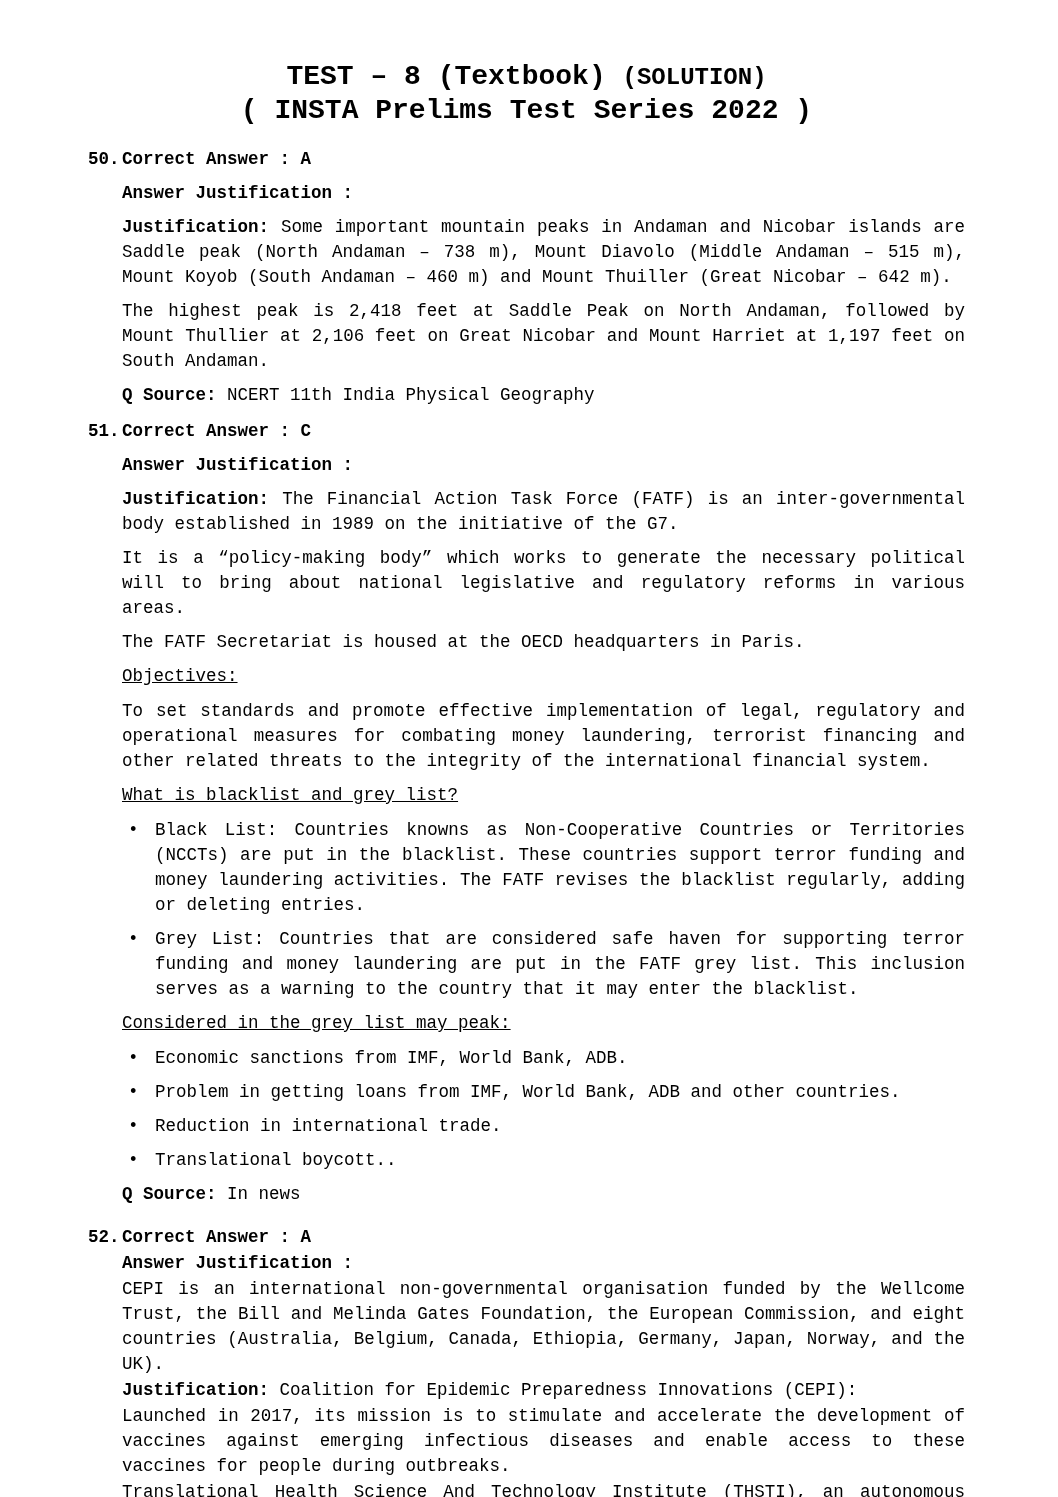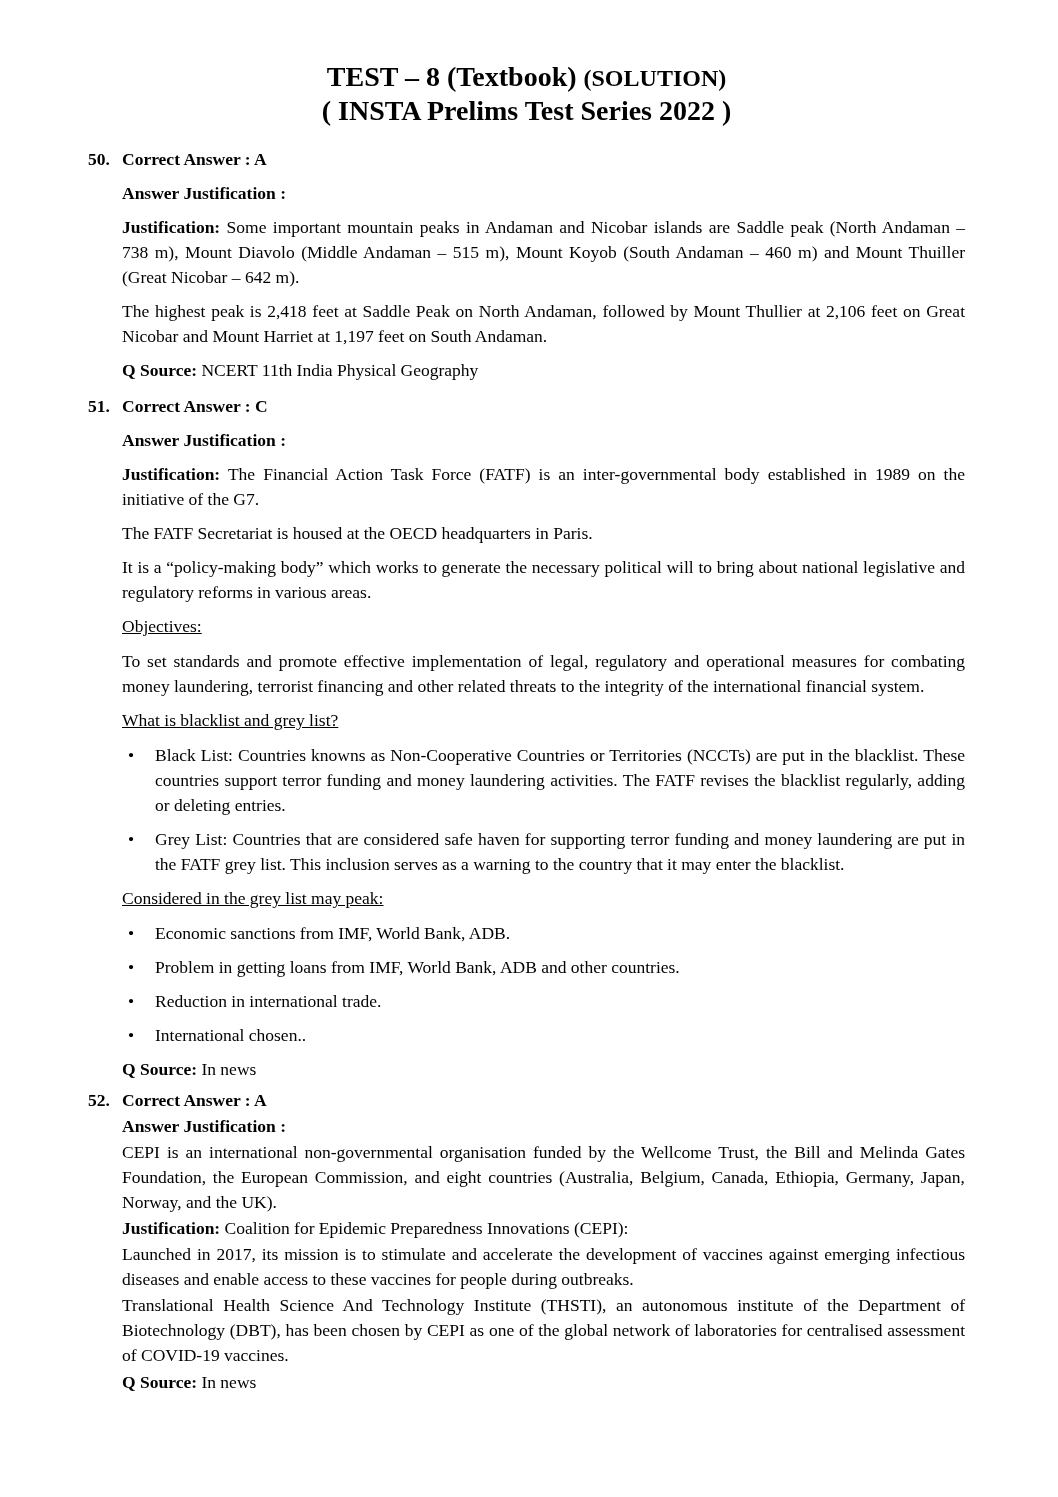--- a/index.html
+++ b/index.html
@@ -14,20 +14,21 @@
     font-family: "Liberation Serif", "DejaVu Serif", serif;
     color: #000000;
     font-size: 17.5px;
     line-height: 25px;
   }
   .page {
     box-sizing: border-box;
     width: 1055px;
     height: 1497px;
     padding: 60px 90px 0 88px;
+    font-family: Liberation Mono, monospace;
   }
   header {
     text-align: center;
     margin-bottom: 22px;
   }
   .title {
     margin: 0;
     font-size: 28px;
     line-height: 34px;
     font-weight: bold;
@@ -38,21 +39,21 @@
   .subtitle {
     margin: 2px 0 0 0;
     font-size: 28px;
     line-height: 28px;
     font-weight: bold;
   }
   .q {
     display: flex;
   }
   .q-50 { margin-bottom: 2px; }
-  .q-51 { margin-bottom: 4px; }
+  .q-51 { margin-bottom: 16px; }
   .qnum {
     width: 34px;
     flex-shrink: 0;
     font-weight: bold;
   }
   .qbody {
     flex: 1;
     min-width: 0;
   }
   p {
@@ -115,35 +116,35 @@
       <p class="single qsource"><span class="b">Q Source:</span> <span>NCERT 11th India Physical Geography</span></p>
     </div>
   </section>
 
   <section class="q q-51">
     <div class="qnum">51.</div>
     <div class="qbody">
       <p class="b single">Correct Answer : C</p>
       <p class="b single">Answer Justification :</p>
       <p><span class="b">Justification:</span> <span>The Financial Action Task Force (FATF) is an inter-governmental body established in 1989 on the initiative of the G7.</span></p>
+      <p>It is a “policy-making body” which works to generate the necessary political will to bring about national legislative and regulatory reforms in various areas.</p>
       <p>The FATF Secretariat is housed at the OECD headquarters in Paris.</p>
-      <p>It is a “policy-making body” which works to generate the necessary political will to bring about national legislative and regulatory reforms in various areas.</p>
       <p class="uh">Objectives:</p>
       <p>To set standards and promote effective implementation of legal, regulatory and operational measures for combating money laundering, terrorist financing and other related threats to the integrity of the international financial system.</p>
       <p class="uh">What is blacklist and grey list?</p>
       <ul class="bullets">
         <li>Black List: Countries knowns as Non-Cooperative Countries or Territories (NCCTs) are put in the blacklist. These countries support terror funding and money laundering activities. The FATF revises the blacklist regularly, adding or deleting entries.</li>
         <li>Grey List: Countries that are considered safe haven for supporting terror funding and money laundering are put in the FATF grey list. This inclusion serves as a warning to the country that it may enter the blacklist.</li>
       </ul>
       <p class="uh">Considered in the grey list may peak:</p>
       <ul class="bullets">
         <li>Economic sanctions from IMF, World Bank, ADB.</li>
         <li>Problem in getting loans from IMF, World Bank, ADB and other countries.</li>
         <li>Reduction in international trade.</li>
-        <li>International chosen..</li>
+        <li>Translational boycott..</li>
       </ul>
       <p class="single qsource" style="margin-bottom:2px"><span class="b">Q Source:</span> <span>In news</span></p>
     </div>
   </section>
 
   <section class="q q-52 tight">
     <div class="qnum">52.</div>
     <div class="qbody">
       <p class="b single">Correct Answer : A</p>
       <p class="b single">Answer Justification :</p>

